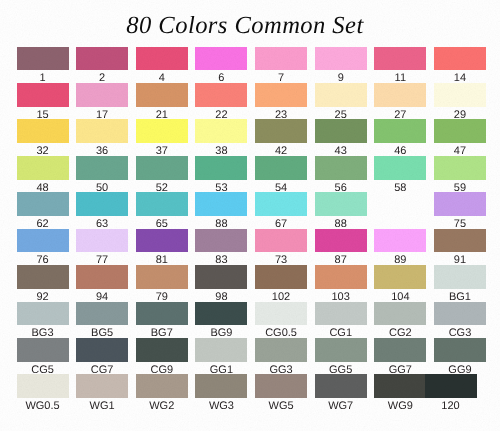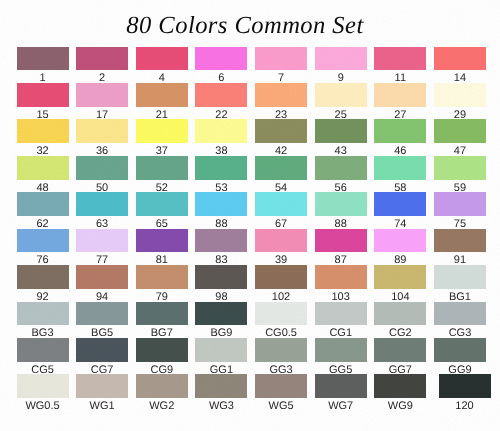--- a/index.html
+++ b/index.html
@@ -184,24 +184,20 @@
         <div class="swatch-label">88</div>
       </div>
       <div class="swatch-cell" style="left:238.56px">
         <div class="swatch-chip" style="background-color: rgb(114, 228, 232);"></div>
         <div class="swatch-label">67</div>
       </div>
       <div class="swatch-cell" style="left:298.2px">
         <div class="swatch-chip" style="background-color: rgb(145, 227, 198);"></div>
         <div class="swatch-label">88</div>
       </div>
-      <div class="swatch-cell" style="left:357.84px">
-        <div class="swatch-chip" style="background-color: rgb(78, 112, 237);"></div>
-        <div class="swatch-label">74</div>
-      </div>
       <div class="swatch-cell" style="left:417.48px">
         <div class="swatch-chip" style="background-color: rgb(199, 155, 236);"></div>
         <div class="swatch-label">75</div>
       </div>
     </div>
     <div class="swatch-row">
       <div class="swatch-cell" style="left:0.0px">
         <div class="swatch-chip" style="background-color: rgb(116, 169, 225);"></div>
         <div class="swatch-label">76</div>
       </div>
@@ -212,21 +208,21 @@
       <div class="swatch-cell" style="left:119.28px">
         <div class="swatch-chip" style="background-color: rgb(133, 75, 174);"></div>
         <div class="swatch-label">81</div>
       </div>
       <div class="swatch-cell" style="left:178.92px">
         <div class="swatch-chip" style="background-color: rgb(160, 128, 156);"></div>
         <div class="swatch-label">83</div>
       </div>
       <div class="swatch-cell" style="left:238.56px">
         <div class="swatch-chip" style="background-color: rgb(244, 142, 182);"></div>
-        <div class="swatch-label">39</div>
+        <div class="swatch-label">73</div>
       </div>
       <div class="swatch-cell" style="left:298.2px">
         <div class="swatch-chip" style="background-color: rgb(221, 70, 158);"></div>
         <div class="swatch-label">87</div>
       </div>
       <div class="swatch-cell" style="left:357.84px">
         <div class="swatch-chip" style="background-color: rgb(251, 163, 252);"></div>
         <div class="swatch-label">89</div>
       </div>
       <div class="swatch-cell" style="left:417.48px">
@@ -358,21 +354,21 @@
         <div class="swatch-label">WG5</div>
       </div>
       <div class="swatch-cell" style="left:298.2px">
         <div class="swatch-chip" style="background-color: rgb(94, 95, 95);"></div>
         <div class="swatch-label">WG7</div>
       </div>
       <div class="swatch-cell" style="left:357.84px">
         <div class="swatch-chip" style="background-color: rgb(67, 69, 64);"></div>
         <div class="swatch-label">WG9</div>
       </div>
-      <div class="swatch-cell" style="left:422px">
+      <div class="swatch-cell" style="left:408px">
         <div class="swatch-chip" style="background-color: rgb(40, 49, 48);"></div>
         <div class="swatch-label">120</div>
       </div>
     </div>
   </div>
   <svg id="grain-layer" aria-hidden="true" width="500" height="431" viewBox="0 0 500 431">
     <defs>
       <filter id="paper-grain" x="0" y="0" width="100%" height="100%">
         <feTurbulence type="fractalNoise" baseFrequency="0.85" numOctaves="4" seed="11" stitchTiles="stitch"></feTurbulence>
         <feColorMatrix type="saturate" values="0"></feColorMatrix>

